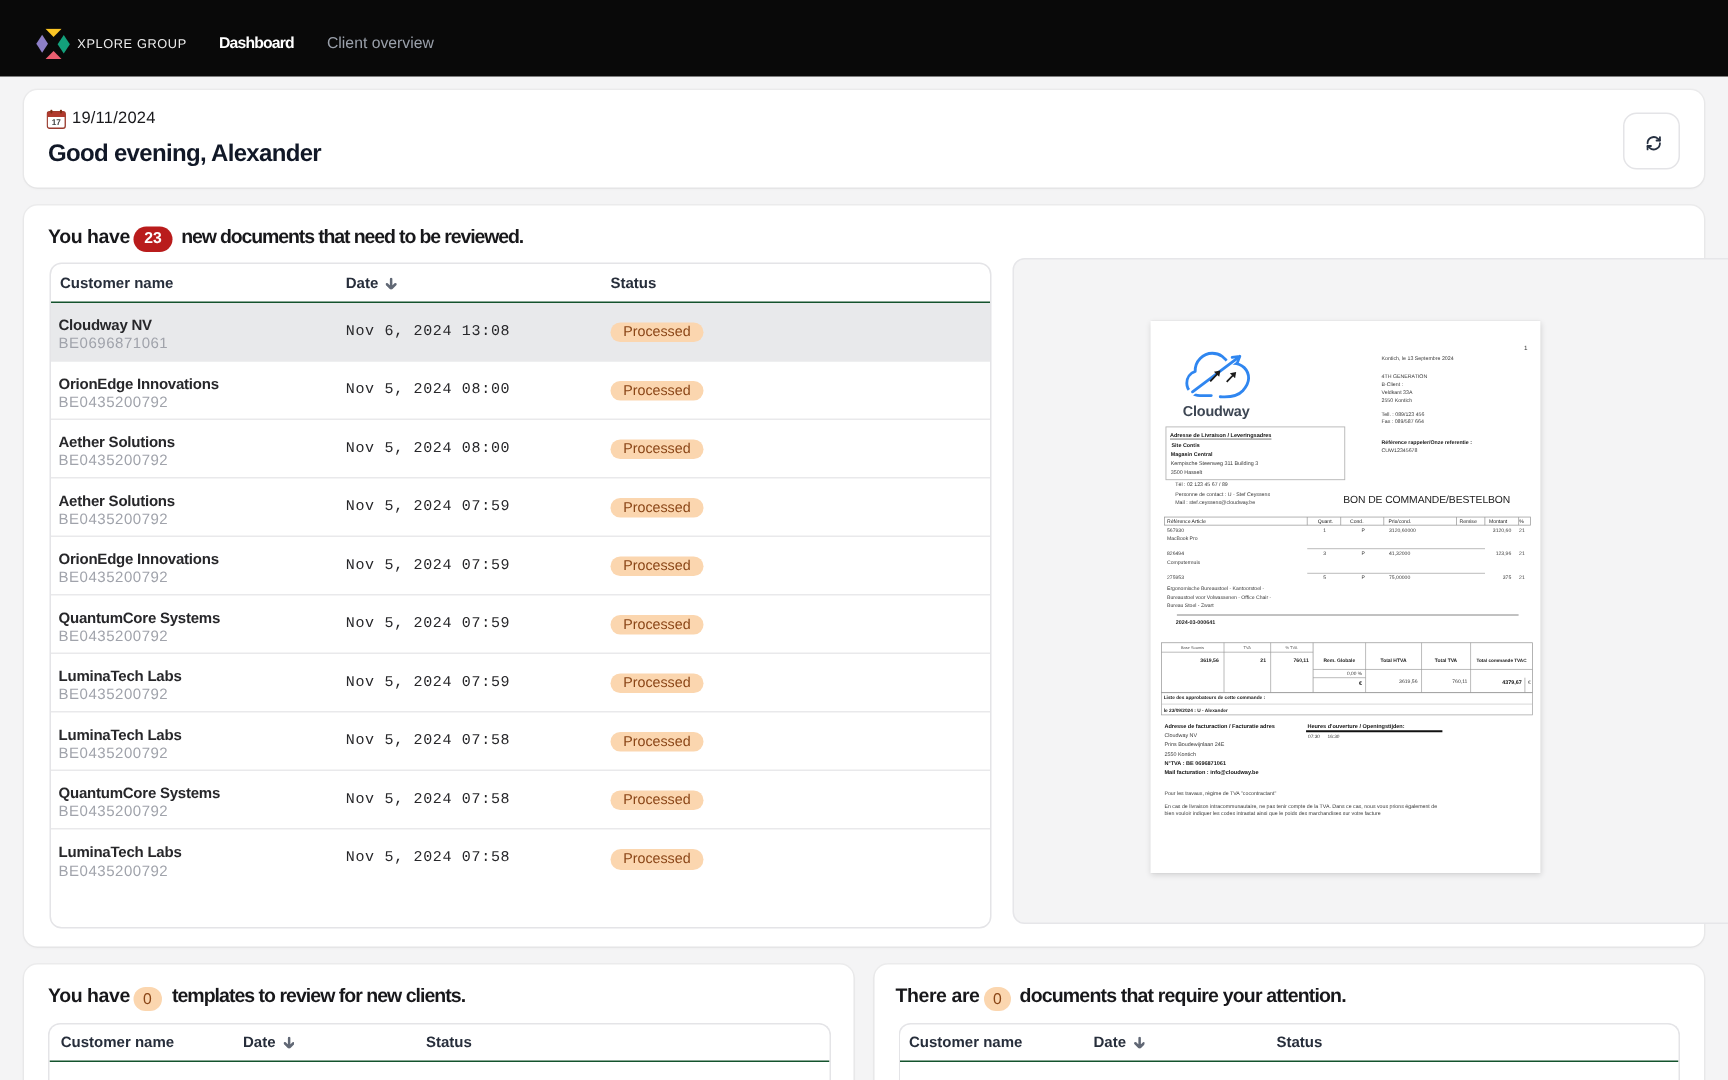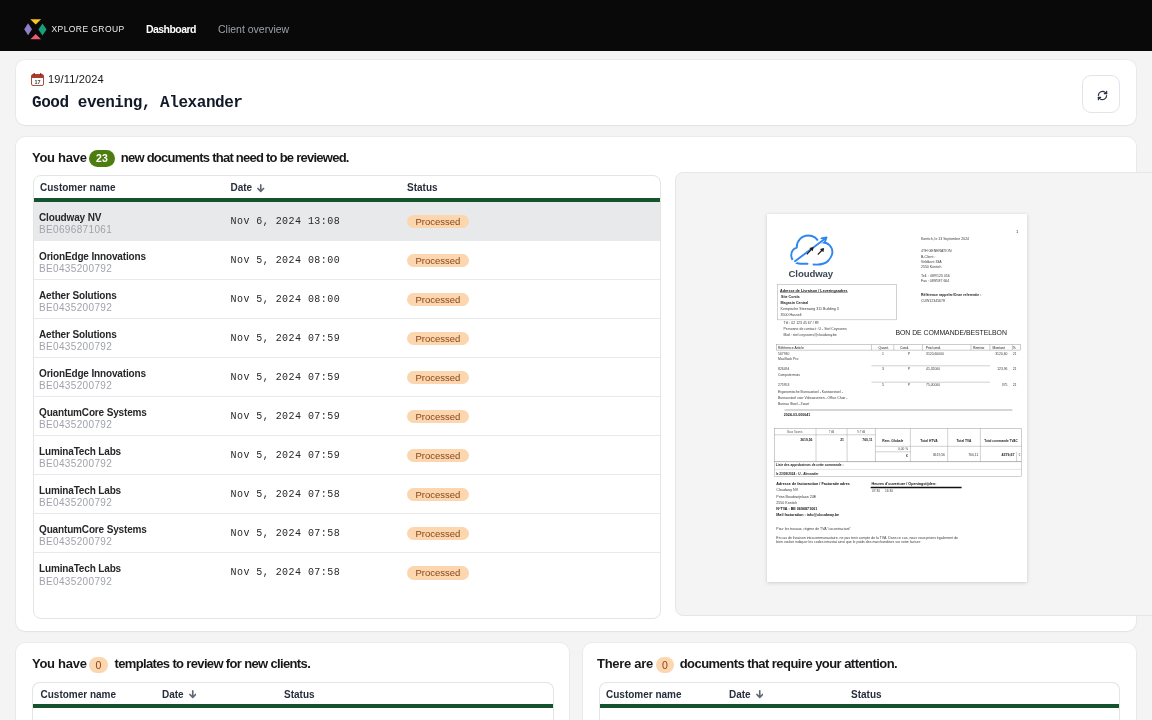--- a/index.html
+++ b/index.html
@@ -12,29 +12,29 @@
 #nav-dash { position:absolute; left:146px; top:23px; font-size:10.5px; font-weight:700; color:#fff; letter-spacing:-0.55px;}
 #nav-client { position:absolute; left:218px; top:23px; font-size:10.5px; font-weight:400; color:#9aa0aa; }
 
 .card { position:absolute; background:#fff; border-radius:9px; box-shadow:0 0 0 1px rgba(0,0,0,0.035), 0 1px 2px rgba(0,0,0,0.04); }
 #hdr { left:16px; top:60px; width:1120px; height:65px; }
 #main { left:16px; top:137px; width:1120px; height:494px; }
 #bl { left:16px; top:643px; width:553px; height:77px; border-bottom-left-radius:0; border-bottom-right-radius:0;}
 #br { left:583px; top:643px; width:553px; height:77px; border-bottom-left-radius:0; border-bottom-right-radius:0;}
 
 #dateline { position:absolute; left:48px; top:73px; font-size:11px; color:#18181b; letter-spacing:0.15px; }
-#greet { position:absolute; left:32px; top:94px; font-size:16px; font-weight:700; color:#111827; letter-spacing:-0.45px;font-family:Liberation Mono, monospace; }
+#greet { position:absolute; left:32px; top:94px; font-size:16px; font-weight:700; color:#111827; letter-spacing:-0.45px; }
 #refreshbtn { position:absolute; left:1082px; top:75px; width:38px; height:38px; border:1px solid #e4e4e7; border-radius:9px; background:#fff; }
 
 .sec-title { position:absolute; font-size:13px; font-weight:700; color:#18181b; letter-spacing:-0.15px; white-space:nowrap; }
-.badge-green { display:inline-block; background:#4d7c0f; color:#fff; border-radius:9px; font-size:10.5px; font-weight:700; line-height:17px; height:17px; padding:0 7px; vertical-align:0.2px; letter-spacing:0;}
+.badge-green { display:inline-block; background:#b91c1c; color:#fff; border-radius:9px; font-size:10.5px; font-weight:700; line-height:17px; height:17px; padding:0 7px; vertical-align:0.2px; letter-spacing:0;}
 .badge-peach-s { display:inline-block; background:#fbd6af; color:#8a4516; border-radius:8px; font-size:10.5px; font-weight:400; line-height:16px; height:16px; padding:0 6.5px; vertical-align:-0.5px;}
 
 .tbl { position:absolute; background:#fff; border:1px solid #e4e4e7; border-radius:8px; overflow:hidden; }
-.thead { display:flex; align-items:center; height:26px; border-bottom:4px solid #14532d; font-size:10px; font-weight:700; color:#272e3b; padding-top:1.5px; }
+.thead { display:flex; align-items:center; height:26px; border-bottom:1px solid #14532d; font-size:10px; font-weight:700; color:#272e3b; padding-top:1.5px; }
 .trow { display:flex; align-items:center; height:39.1px; border-bottom:1px solid #e9e9eb; font-size:10px; color:#27272a;}
 .trow:last-of-type { border-bottom:none; }
 .c1 { padding-left:6px; }
 #maintbl { left:33px; top:175px; width:628px; height:443.5px; }
 #maintbl .c1 { width:196.5px; }
 #maintbl .c2 { width:176.5px; } #maintbl .trow .c2 { letter-spacing:0.45px;font-family:Liberation Mono, monospace; } #maintbl .trow .c1 { padding-left:5px; }
 #maintbl .trow { height:39px; }
 .nm { font-weight:700; line-height:12.5px; position:relative; top:3px; letter-spacing:-0.15px; }
 .be { color:#a0a3ab; letter-spacing:0.35px; line-height:12.5px; font-weight:400; position:relative; top:3px;}
 .pbadge { display:inline-block; background:#fbd6af; color:#8a4516; font-size:9.5px; line-height:13.5px; height:13.5px; border-radius:7px; padding:0 8.5px; position:relative; top:0.7px;text-align:center; }

